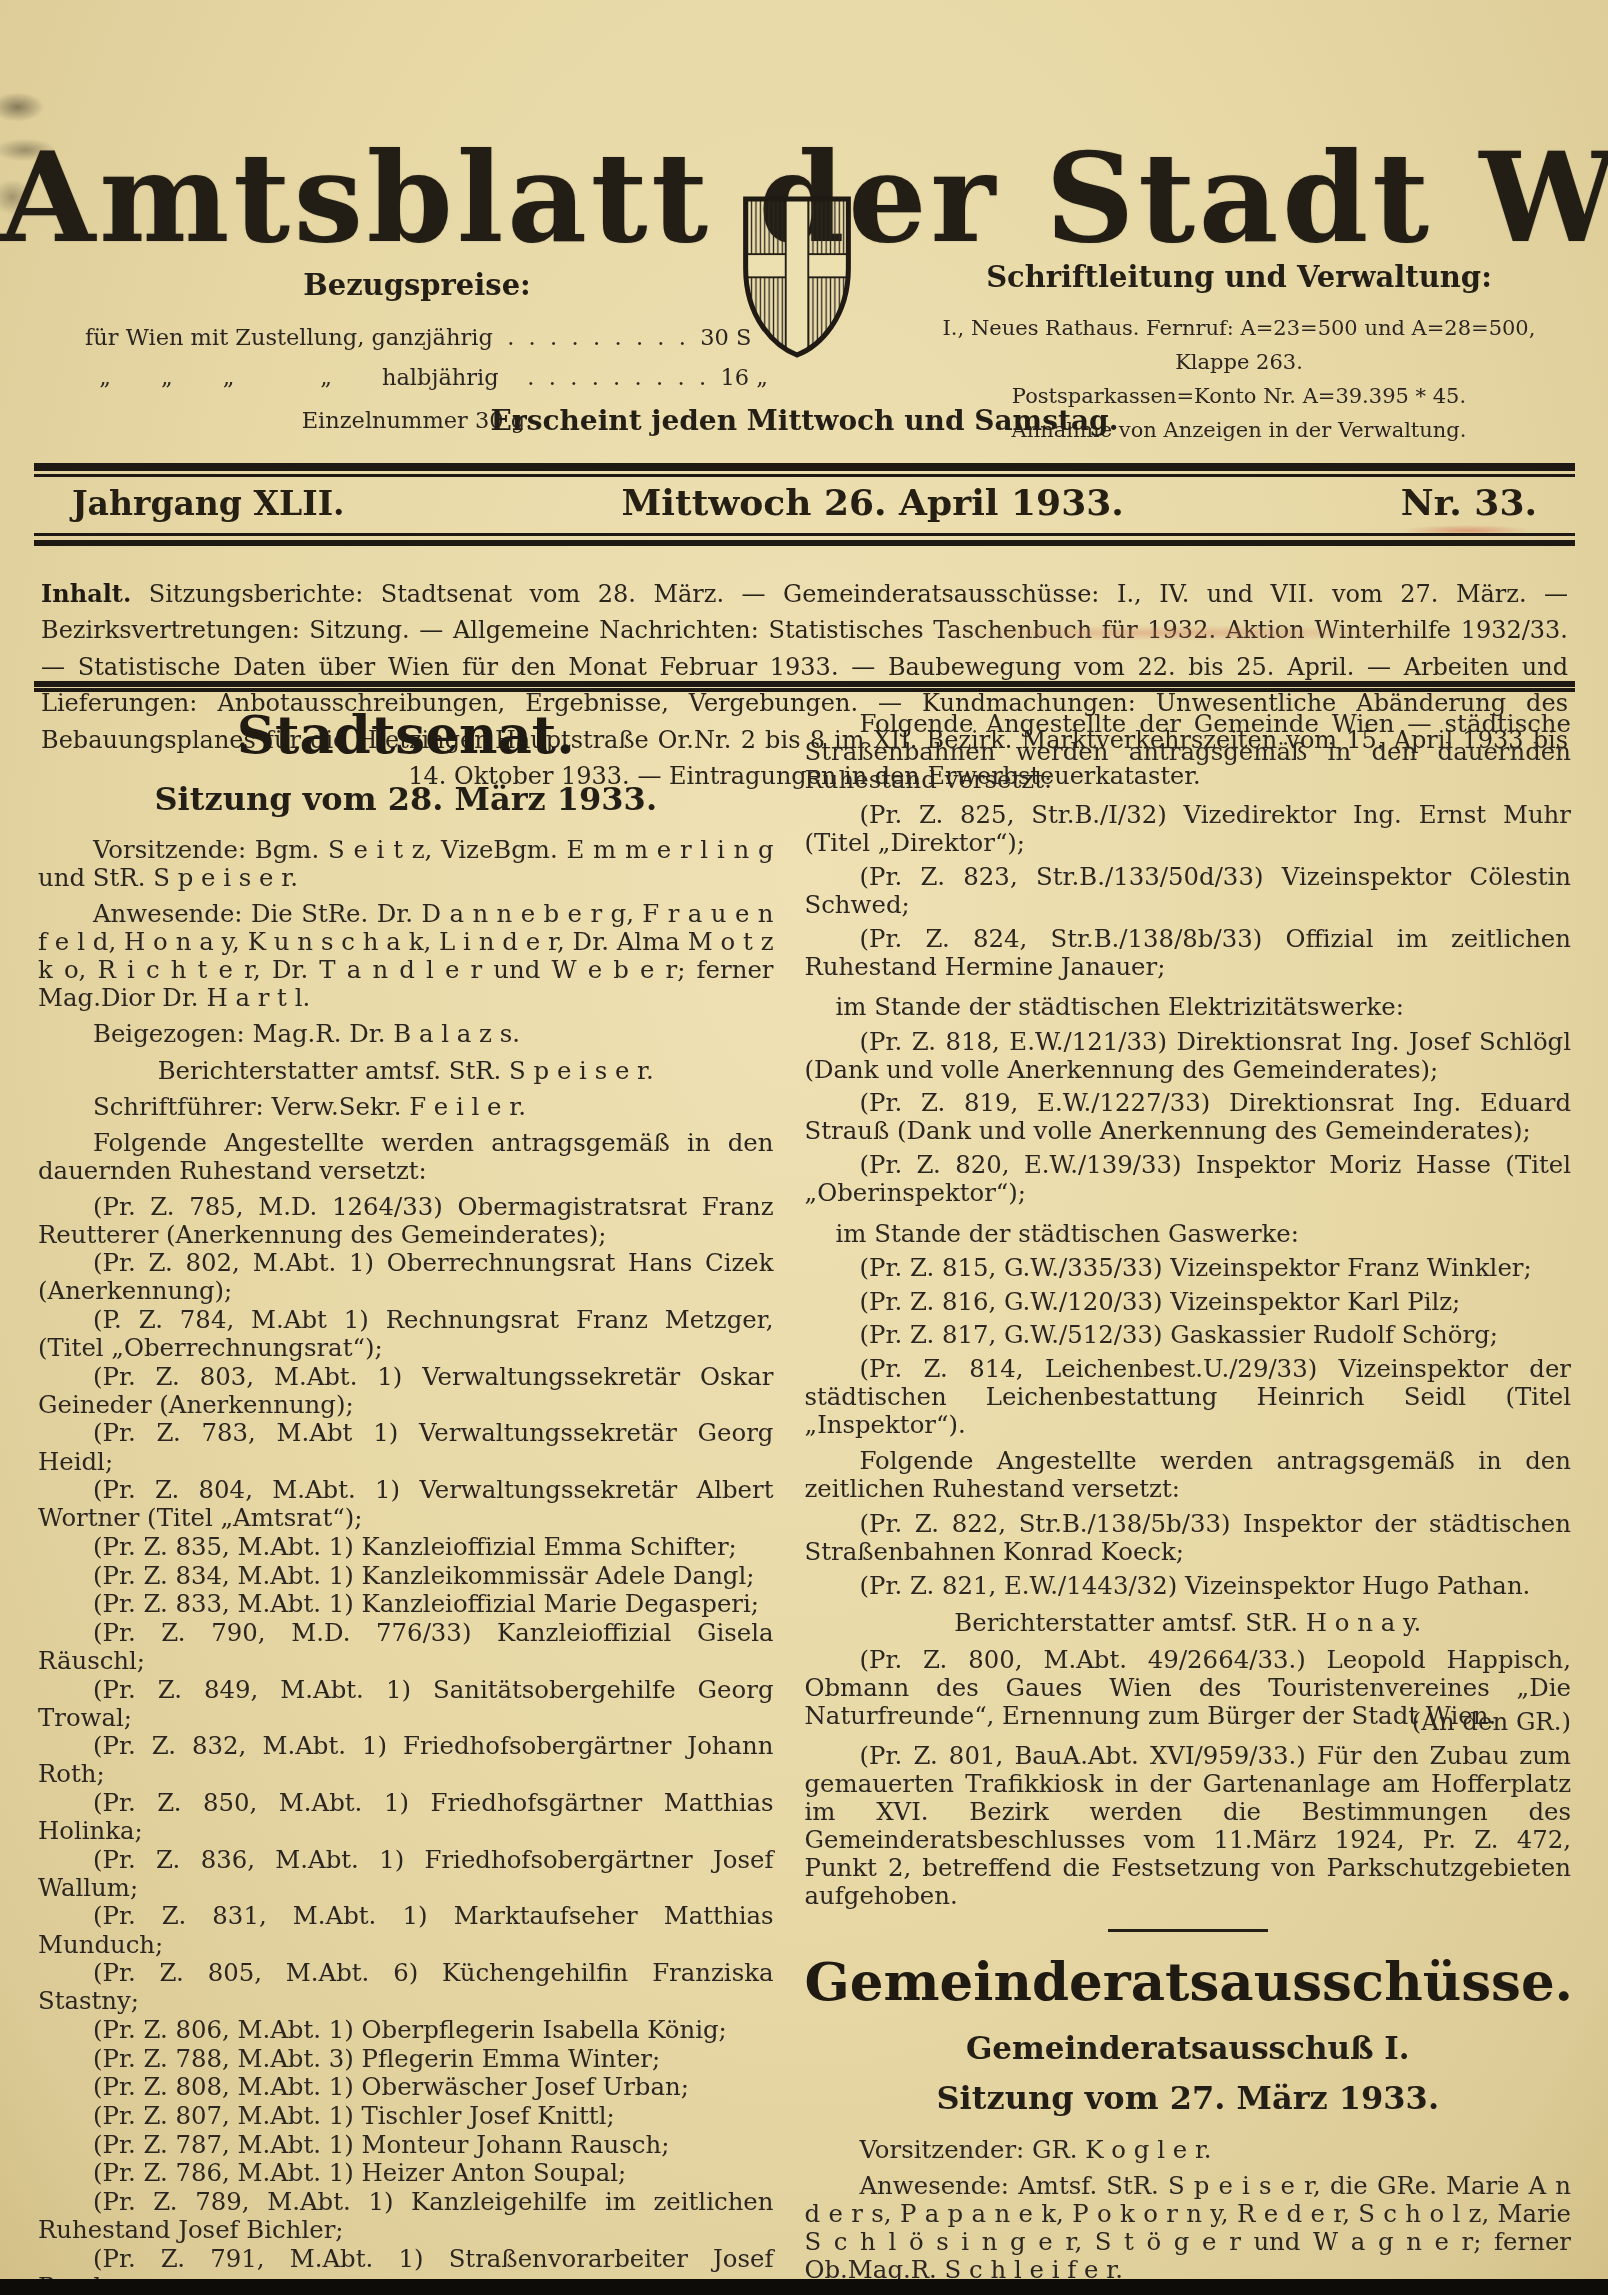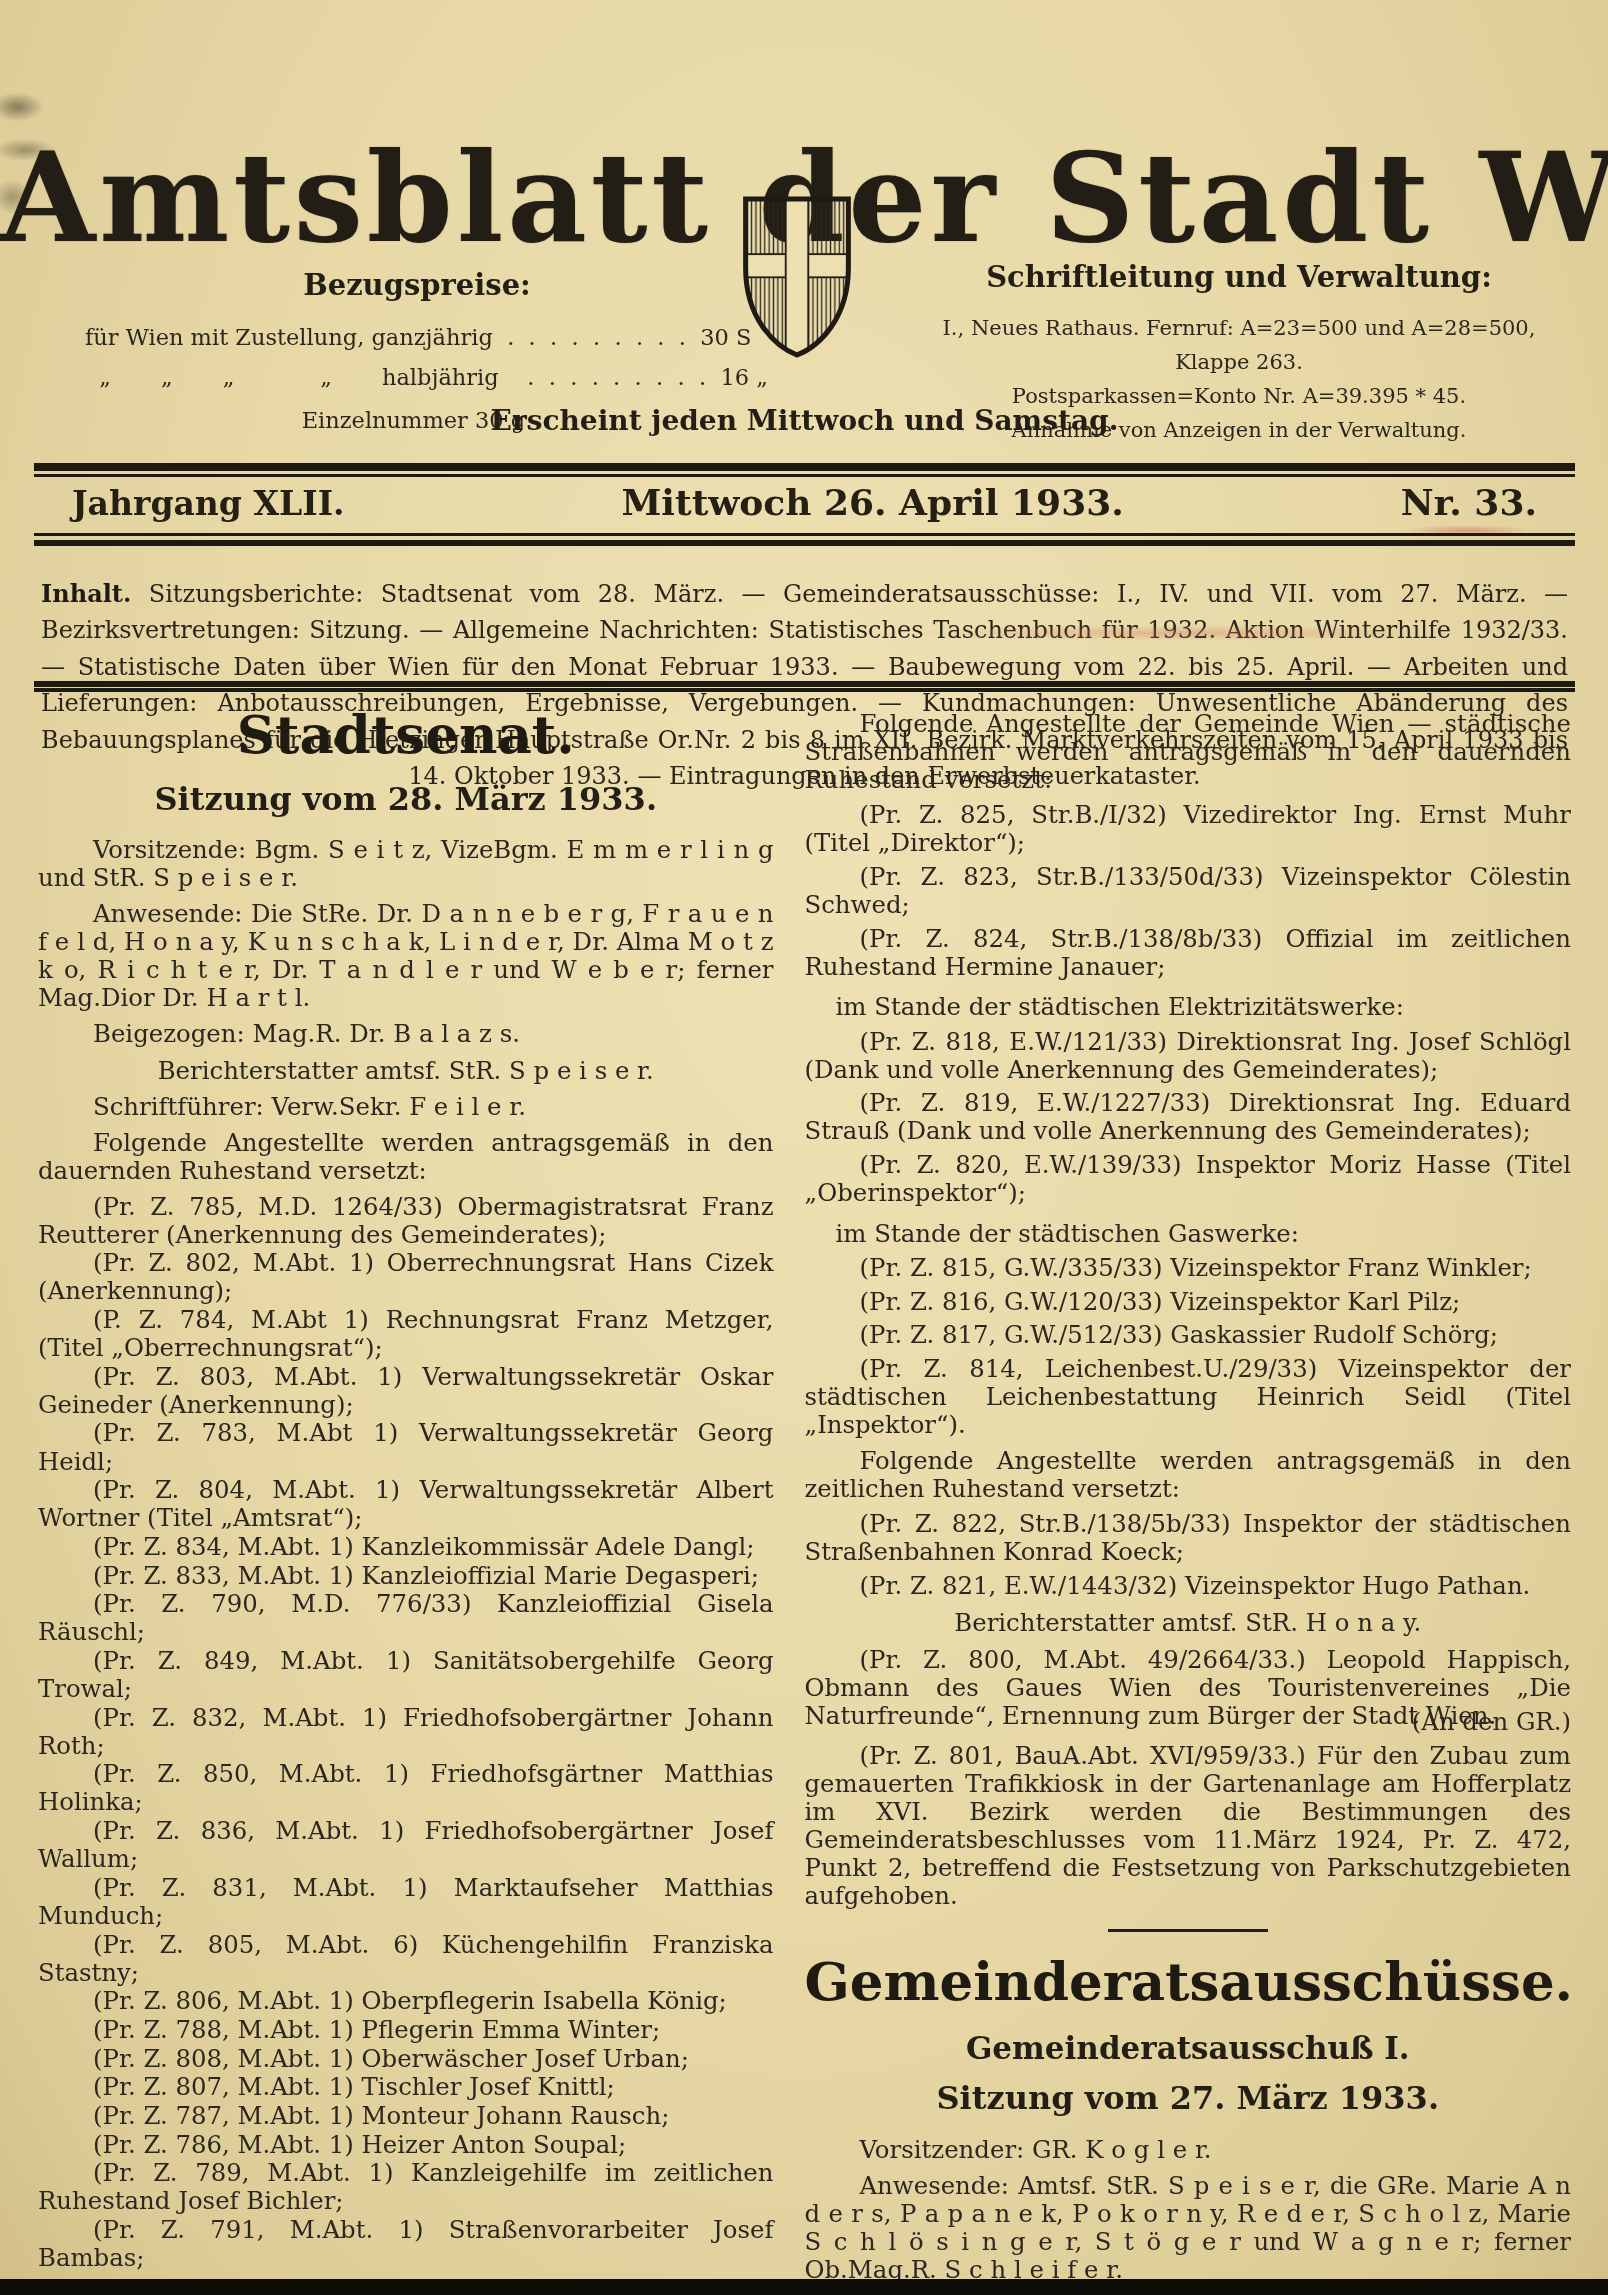--- a/index.html
+++ b/index.html
@@ -156,31 +156,32 @@
         <div class="block b-indent">Beigezogen: Mag.R. Dr. B a l a z s.</div>
         <div class="block b-center">Berichterstatter amtsf. StR. S p e i s e r.</div>
         <div class="block b-indent">Schriftführer: Verw.Sekr. F e i l e r.</div>
         <div class="block b-indent">Folgende Angestellte werden antragsgemäß in den dauernden Ruhestand versetzt:</div>
         <div class="block b-entry">(Pr. Z. 785, M.D. 1264/33) Obermagistratsrat Franz Reutterer (Anerkennung des Gemeinderates);</div>
         <div class="block b-entry">(Pr. Z. 802, M.Abt. 1) Oberrechnungsrat Hans Cizek (Anerkennung);</div>
         <div class="block b-entry">(P. Z. 784, M.Abt 1) Rechnungsrat Franz Metzger, (Titel „Oberrechnungsrat“);</div>
         <div class="block b-entry">(Pr. Z. 803, M.Abt. 1) Verwaltungssekretär Oskar Geineder (Anerkennung);</div>
         <div class="block b-entry">(Pr. Z. 783, M.Abt 1) Verwaltungssekretär Georg Heidl;</div>
         <div class="block b-entry">(Pr. Z. 804, M.Abt. 1) Verwaltungssekretär Albert Wortner (Titel „Amtsrat“);</div>
+        <div class="block b-entry">(Pr. Z. 835, M.Abt. 1) Kanzleioffizial Emma Schifter;</div>
         <div class="block b-entry">(Pr. Z. 834, M.Abt. 1) Kanzleikommissär Adele Dangl;</div>
         <div class="block b-entry">(Pr. Z. 833, M.Abt. 1) Kanzleioffizial Marie Degasperi;</div>
         <div class="block b-entry">(Pr. Z. 790, M.D. 776/33) Kanzleioffizial Gisela Räuschl;</div>
         <div class="block b-entry">(Pr. Z. 849, M.Abt. 1) Sanitätsobergehilfe Georg Trowal;</div>
         <div class="block b-entry">(Pr. Z. 832, M.Abt. 1) Friedhofsobergärtner Johann Roth;</div>
         <div class="block b-entry">(Pr. Z. 850, M.Abt. 1) Friedhofsgärtner Matthias Holinka;</div>
         <div class="block b-entry">(Pr. Z. 836, M.Abt. 1) Friedhofsobergärtner Josef Wallum;</div>
         <div class="block b-entry">(Pr. Z. 831, M.Abt. 1) Marktaufseher Matthias Munduch;</div>
         <div class="block b-entry">(Pr. Z. 805, M.Abt. 6) Küchengehilfin Franziska Stastny;</div>
         <div class="block b-entry">(Pr. Z. 806, M.Abt. 1) Oberpflegerin Isabella König;</div>
-        <div class="block b-entry">(Pr. Z. 788, M.Abt. 1) Pflegerin Emma Winter;</div>
+        <div class="block b-entry">(Pr. Z. 788, M.Abt. 3) Pflegerin Emma Winter;</div>
         <div class="block b-entry">(Pr. Z. 808, M.Abt. 1) Oberwäscher Josef Urban;</div>
         <div class="block b-entry">(Pr. Z. 807, M.Abt. 1) Tischler Josef Knittl;</div>
         <div class="block b-entry">(Pr. Z. 787, M.Abt. 1) Monteur Johann Rausch;</div>
         <div class="block b-entry">(Pr. Z. 786, M.Abt. 1) Heizer Anton Soupal;</div>
         <div class="block b-entry">(Pr. Z. 789, M.Abt. 1) Kanzleigehilfe im zeitlichen Ruhestand Josef Bichler;</div>
         <div class="block b-entry">(Pr. Z. 791, M.Abt. 1) Straßenvorarbeiter Josef Bambas;</div>
       </div>
     <div class="col" id="col-right">
         <div class="block b-indent">Folgende Angestellte der Gemeinde Wien — städtische Straßenbahnen werden antragsgemäß in den dauernden Ruhestand versetzt:</div>
         <div class="block b-entry">(Pr. Z. 825, Str.B./I/32) Vizedirektor Ing. Ernst Muhr (Titel „Direktor“);</div>

